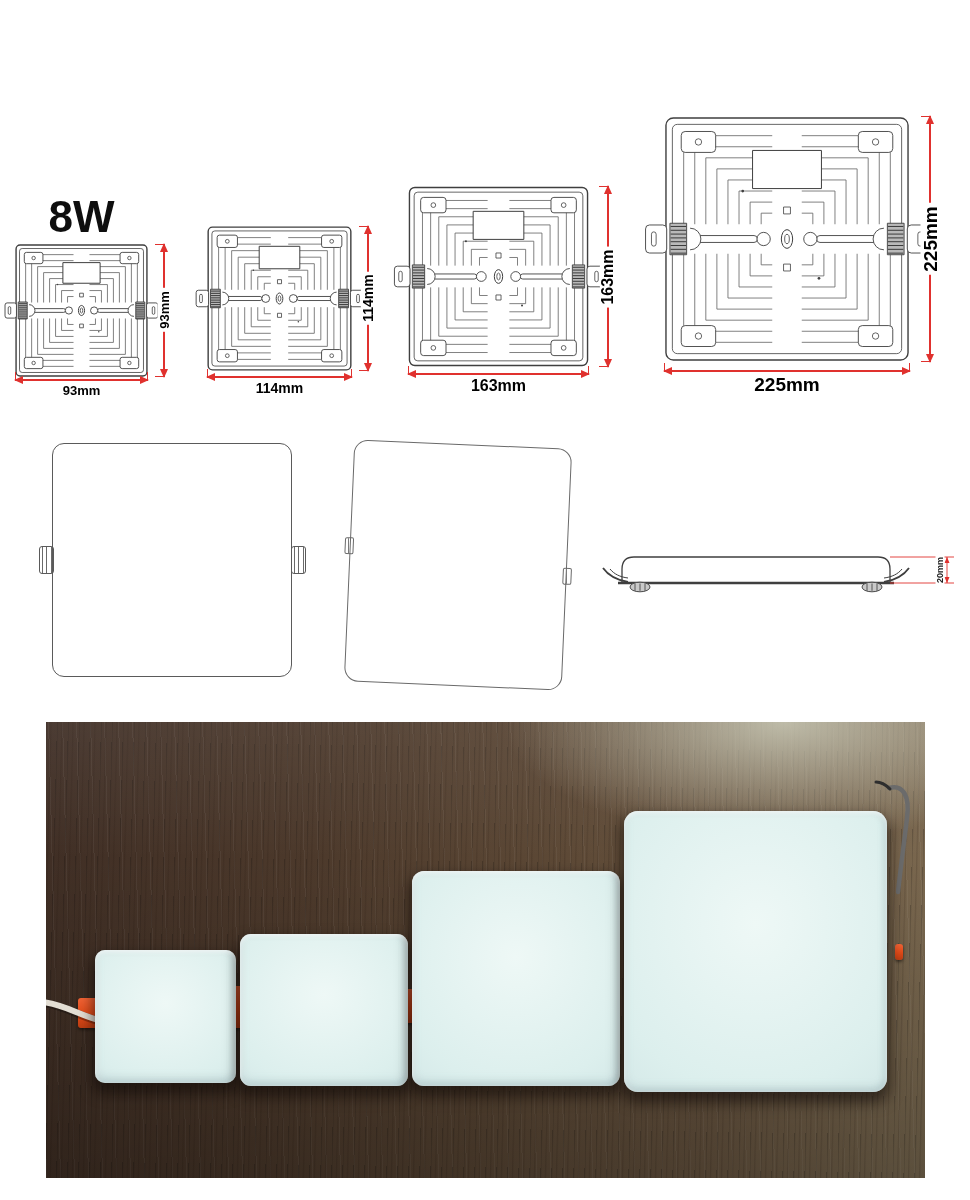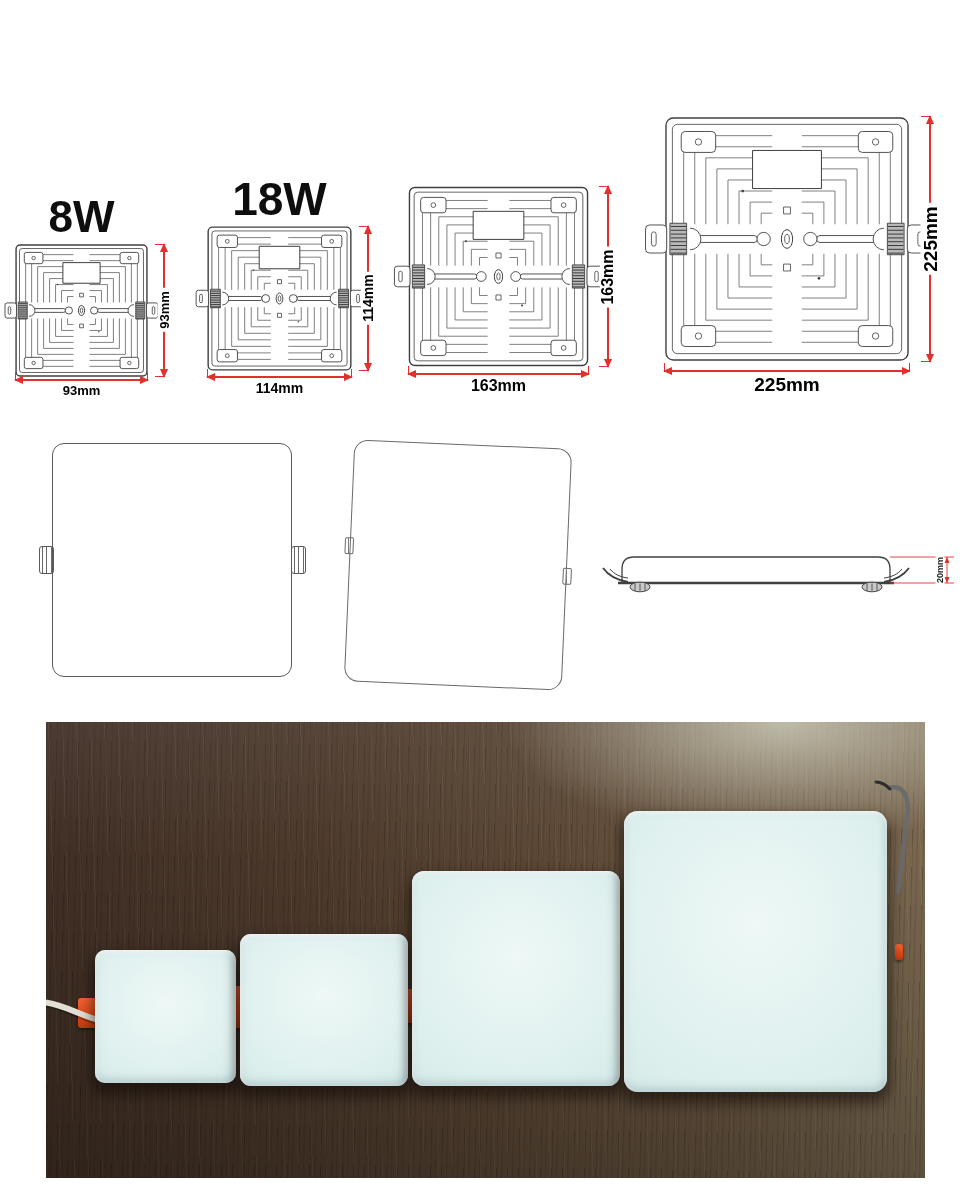--- a/index.html
+++ b/index.html
@@ -34,21 +34,20 @@
        inset -3px 0 6px rgba(150,175,180,0.25);}
   .oclip{position:absolute;background:linear-gradient(180deg,#f26335 0%,#e04a18 55%,#bd3d12 100%);
     border-radius:3px;box-shadow:0 2px 3px rgba(0,0,0,0.45);}
 </style>
 </head>
 <body>
 
 <div id="sheet">
 
   <div class="watt" style="left:15px;top:195px;width:133px;font-size:44px;">8W</div>
-  <div class="watt" style="left:207px;top:176px;width:145px;font-size:46px;">18W</div>
 
   <div id="bv0" class="abs bv" style="left:15px;top:244px;">
       <svg width="133" height="133" viewBox="0 0 100 100">
         <rect x="0.8" y="0.8" width="98.4" height="98.4" rx="3" fill="#fff" stroke="#3f3f3f" stroke-width="1.4" vector-effect="non-scaling-stroke"></rect>
         <rect x="3.4" y="3.4" width="93.2" height="93.2" rx="2" fill="none" stroke="#3f3f3f" stroke-width="0.8" vector-effect="non-scaling-stroke"></rect>
         <g fill="none" stroke="#616161" stroke-width="0.8" stroke-linejoin="round">
           <path d="M 8 44 L 8 8 L 44 8" vector-effect="non-scaling-stroke"></path>
           <path d="M 92 44 L 92 8 L 56 8" vector-effect="non-scaling-stroke"></path>
           <path d="M 8 56 L 8 92 L 44 92" vector-effect="non-scaling-stroke"></path>
           <path d="M 92 56 L 92 92 L 56 92" vector-effect="non-scaling-stroke"></path>

